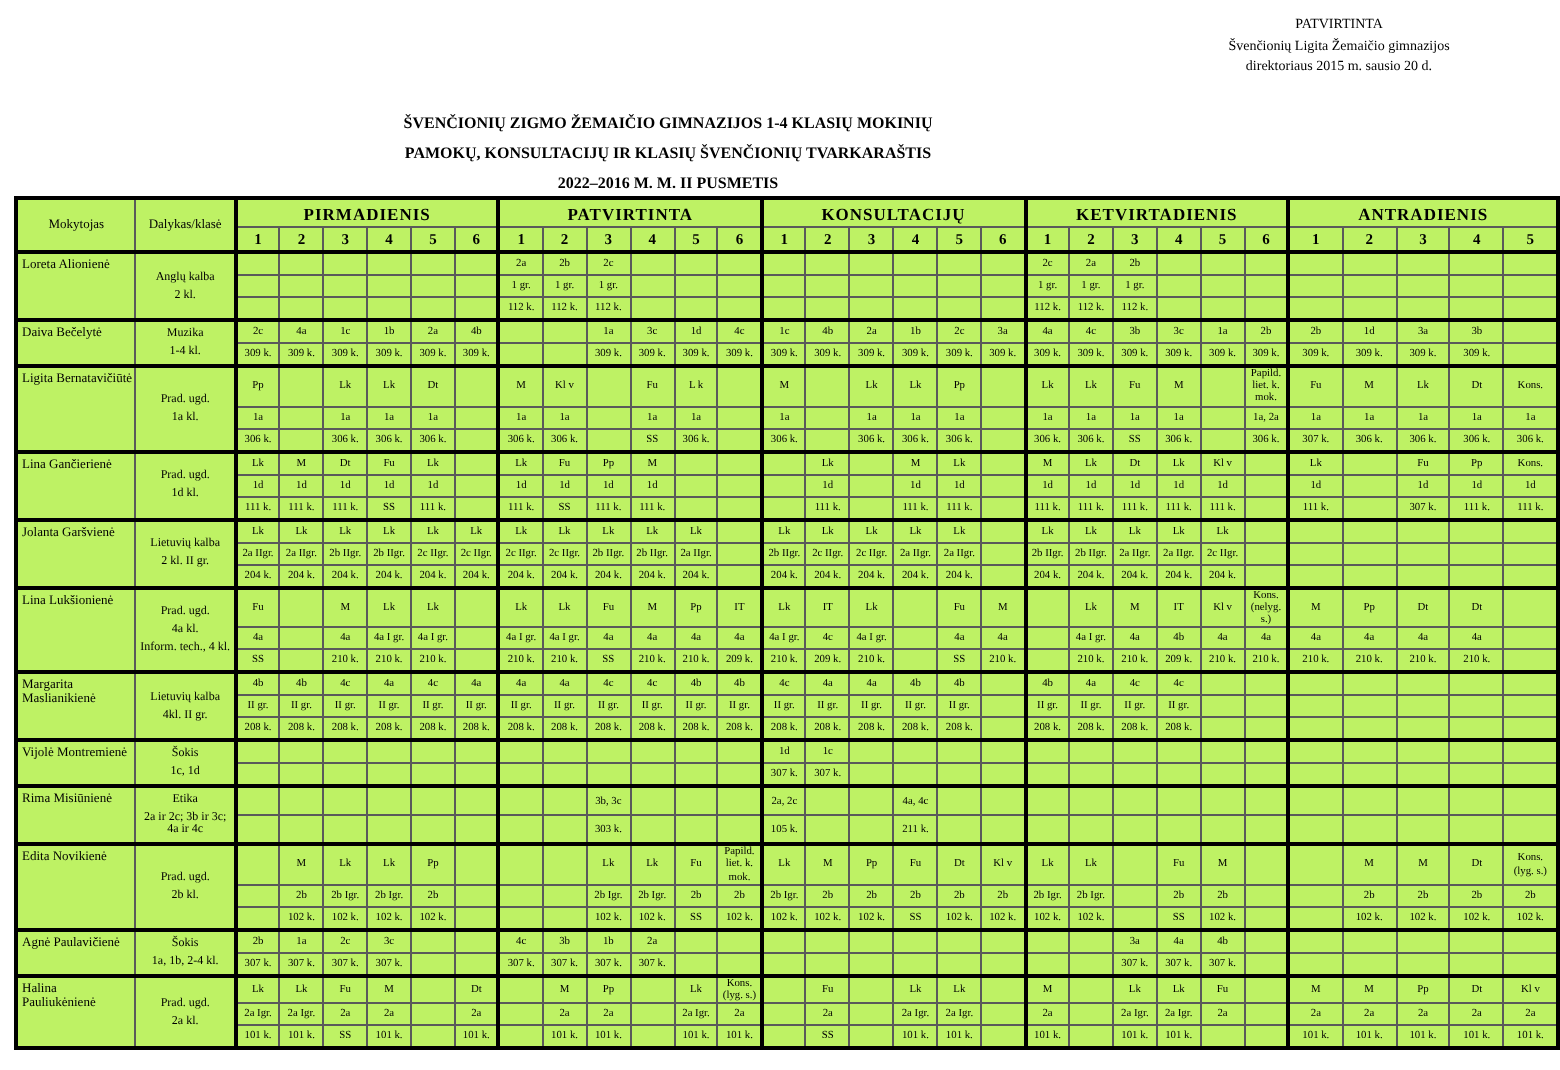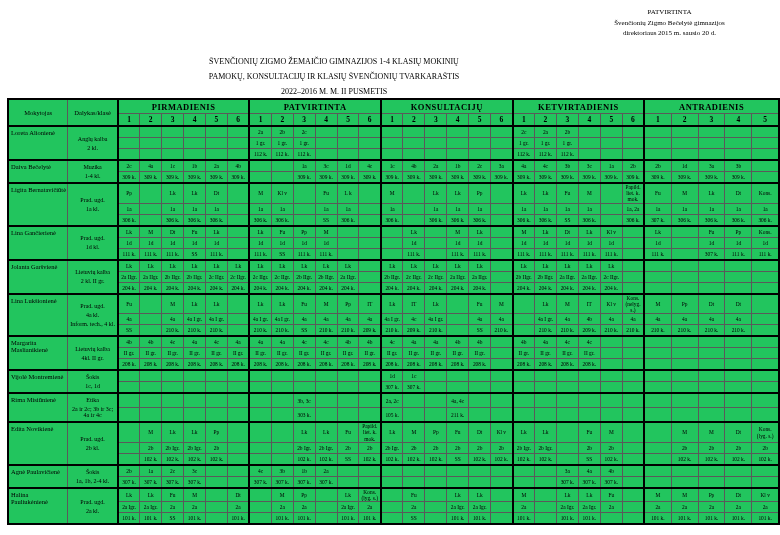--- a/index.html
+++ b/index.html
@@ -1,43 +1,43 @@
 <!DOCTYPE html>
 <html><head>
 <meta charset="utf-8">
 <style>
   html,body{margin:0;padding:0;background:#ffffff;}
   body{width:780px;height:535px;position:relative;font-family:"Liberation Serif",serif;color:#000;}
 
   .approval{position:absolute;top:7px;left:562px;width:215px;font-size:7px;line-height:1.5;text-align:center;}
-  .title-block{position:absolute;top:54px;left:0;width:668px;text-align:center;font-weight:normal;font-size:8px;line-height:1.9;}
+  .title-block{position:absolute;top:54px;left:0;width:668px;text-align:center;font-weight:bold;font-size:8px;line-height:1.9;}
 
   table.tt{position:absolute;top:98px;left:7px;border-collapse:collapse;table-layout:fixed;
-           border:2px solid #000;background:#22c55e;}
+           border:2px solid #000;background:#bef264;}
   .tt th,.tt td{border:1px solid #5a5a5a;padding:0 1px;text-align:center;vertical-align:middle;
                 overflow:hidden;word-wrap:break-word;}
   .tt .day-head{font-size:8.5px;font-weight:bold;letter-spacing:.5px;height:13px;}
   .tt .period{font-size:7.5px;font-weight:bold;height:11px;}
   .tt .corner{font-size:6.5px;font-weight:normal;}
   .tt td.name{font-size:6.5px;text-align:left;padding-left:2px;vertical-align:top;padding-top:2px;}
   .tt td.subject{font-size:6px;}
   .tt td.subject div{margin:3px 0;}
   .tt td.cell{font-size:5.4px;line-height:1.15;height:10px;}
   .tt thead tr.period-row th{border-bottom:2px solid #000;}
   .tt tr.block-start td{border-top:2px solid #000;}
   .tt tr.sub td{border-top:1px solid #9a9a9a;}
   .tt .day-start{border-left:2px solid #000;}
   .tt td.subject{border-right:2px solid #000;}
 </style>
 </head>
 <body>
 
 <div class="approval">
   <div>PATVIRTINTA</div>
-  <div>Švenčionių Zigmo Bečelytė gimnazijos</div>
+  <div>Švenčionių Ligita Žemaičio gimnazijos</div>
   <div>direktoriaus 2015 m. sausio 20 d.</div>
 </div>
 
 <div class="title-block">
   <div>ŠVENČIONIŲ ZIGMO ŽEMAIČIO GIMNAZIJOS 1-4 KLASIŲ MOKINIŲ</div>
   <div>PAMOKŲ, KONSULTACIJŲ  IR KLASIŲ ŠVENČIONIŲ TVARKARAŠTIS</div>
   <div>2022–2016 M. M. II PUSMETIS</div>
 </div>
 
 <table class="tt">

